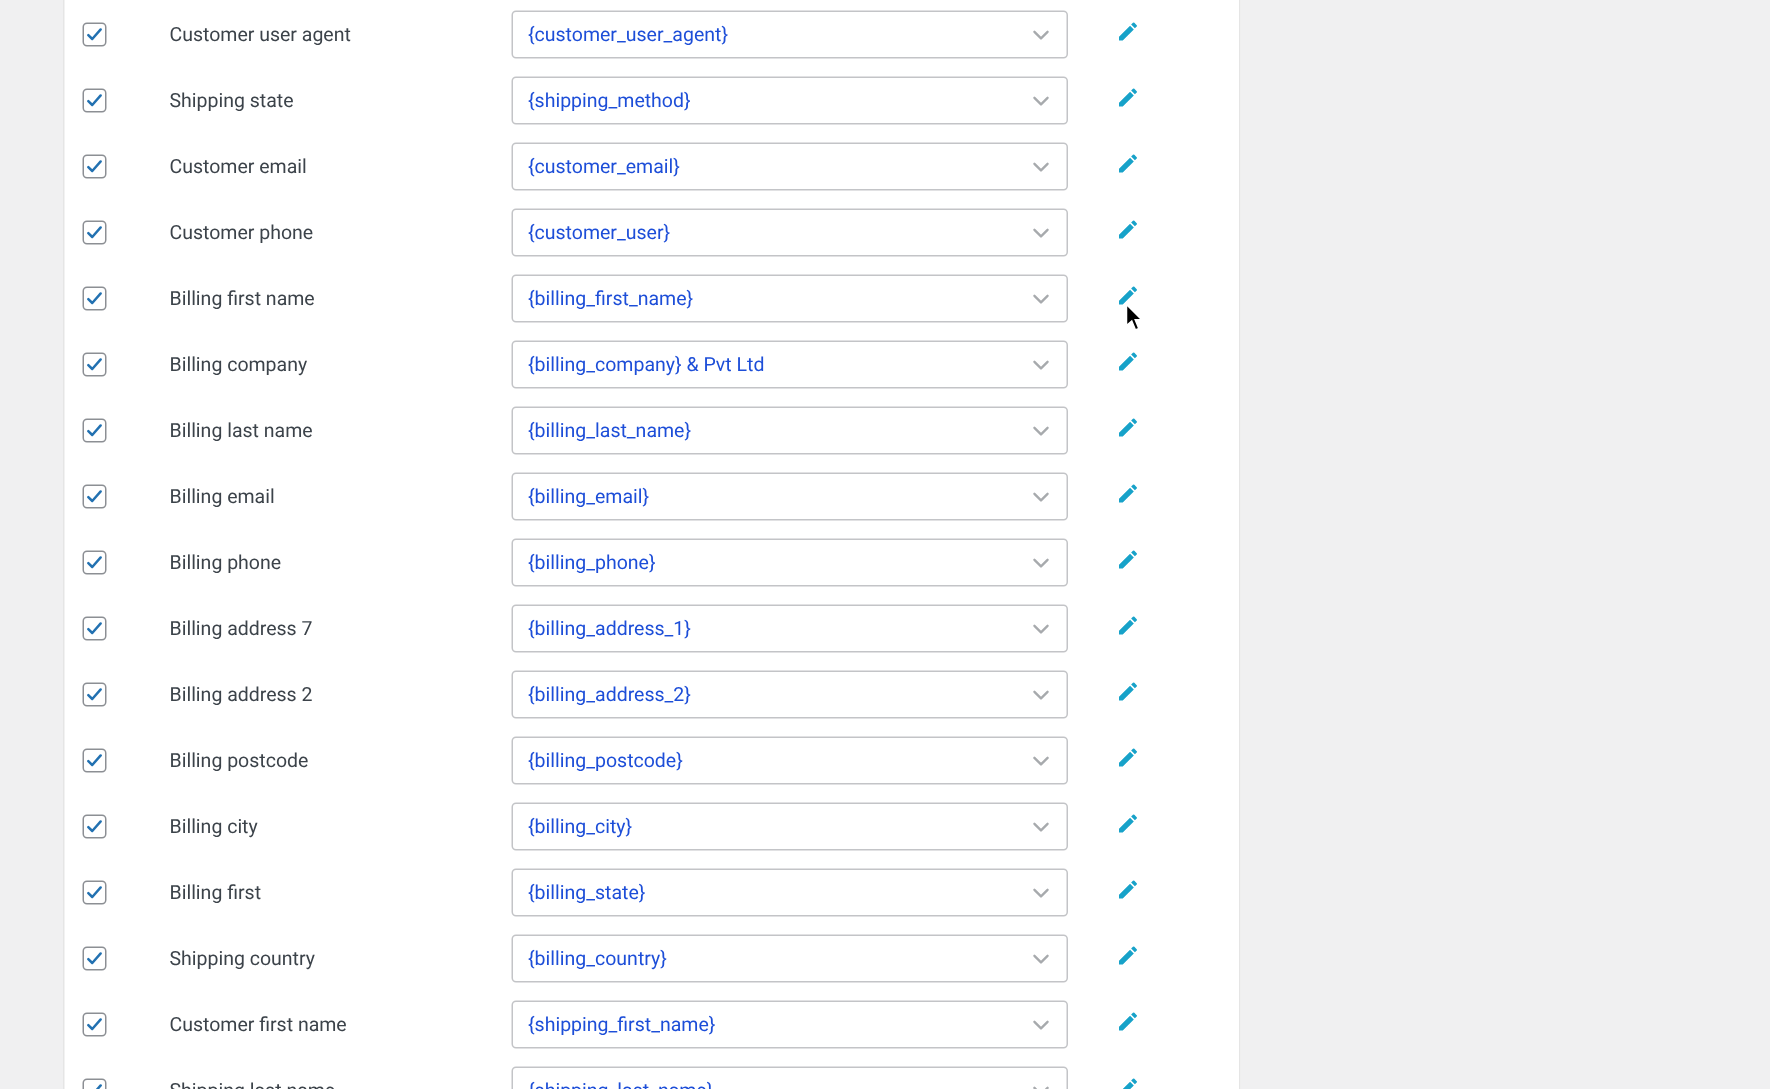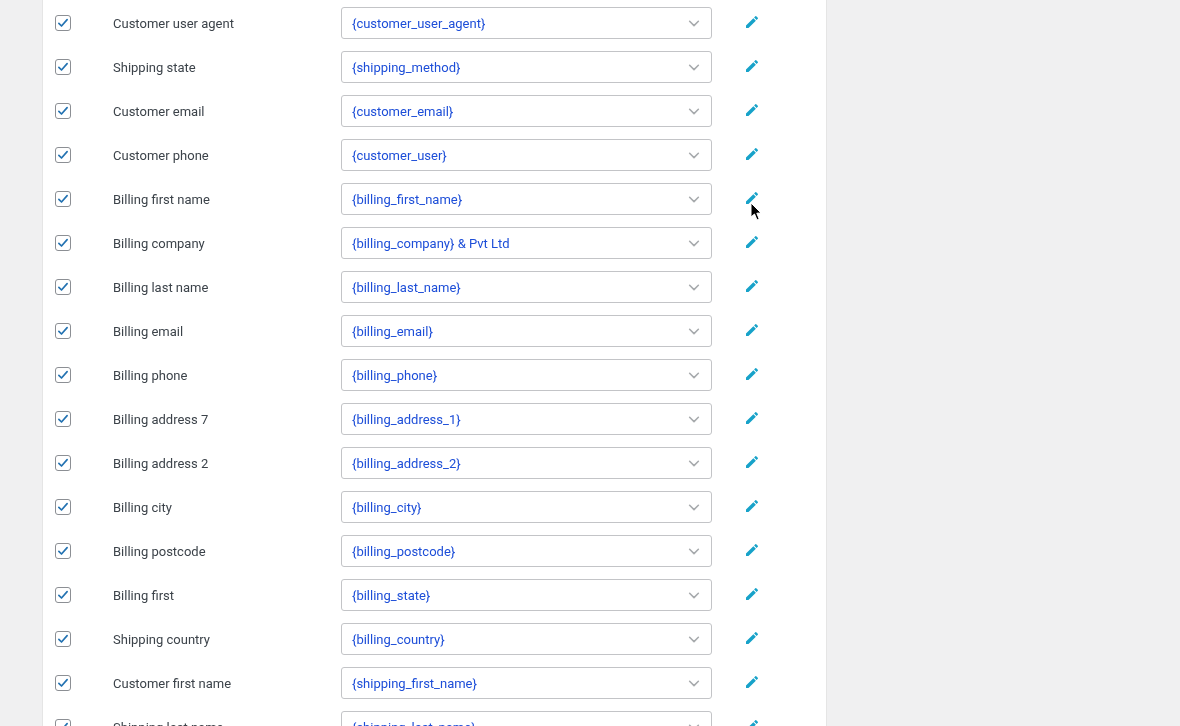--- a/index.html
+++ b/index.html
@@ -422,51 +422,51 @@
           </div>
         </div>
         <div class="row">
           <div class="cb-cell">
             <div class="checkbox">
               <svg viewBox="0 0 16 16">
                 <path d="M2.5 8.5 L6 12 L13.5 3.5" fill="none" stroke="#2271b1" stroke-width="2.2" stroke-linecap="round" stroke-linejoin="round"></path>
               </svg>
             </div>
           </div>
+          <div class="label-cell">Billing postcode</div>
+          <div class="select-cell">
+            <div class="select">
+              <span>{billing_postcode}</span>
+              <span class="chev">
+                <svg viewBox="0 0 16 16">
+                  <path d="M3 6 L8 11 L13 6" fill="none" stroke="currentColor" stroke-width="1.8" stroke-linecap="round" stroke-linejoin="round"></path>
+                </svg>
+              </span>
+            </div>
+          </div>
+          <div class="edit-cell">
+            <div class="edit-btn">
+              <span><svg viewBox="0 0 24 24">
+                  <path d="M3 17.25V21h3.75L17.81 9.94l-3.75-3.75L3 17.25zM20.71 7.04a1 1 0 0 0 0-1.41l-2.34-2.34a1 1 0 0 0-1.41 0l-1.83 1.83 3.75 3.75 1.83-1.83z" fill="currentColor"></path>
+                </svg></span>
+            </div>
+          </div>
+        </div>
+        <div class="row">
+          <div class="cb-cell">
+            <div class="checkbox">
+              <svg viewBox="0 0 16 16">
+                <path d="M2.5 8.5 L6 12 L13.5 3.5" fill="none" stroke="#2271b1" stroke-width="2.2" stroke-linecap="round" stroke-linejoin="round"></path>
+              </svg>
+            </div>
+          </div>
           <div class="label-cell">Billing city</div>
           <div class="select-cell">
             <div class="select">
               <span>{billing_city}</span>
-              <span class="chev">
-                <svg viewBox="0 0 16 16">
-                  <path d="M3 6 L8 11 L13 6" fill="none" stroke="currentColor" stroke-width="1.8" stroke-linecap="round" stroke-linejoin="round"></path>
-                </svg>
-              </span>
-            </div>
-          </div>
-          <div class="edit-cell">
-            <div class="edit-btn">
-              <span><svg viewBox="0 0 24 24">
-                  <path d="M3 17.25V21h3.75L17.81 9.94l-3.75-3.75L3 17.25zM20.71 7.04a1 1 0 0 0 0-1.41l-2.34-2.34a1 1 0 0 0-1.41 0l-1.83 1.83 3.75 3.75 1.83-1.83z" fill="currentColor"></path>
-                </svg></span>
-            </div>
-          </div>
-        </div>
-        <div class="row">
-          <div class="cb-cell">
-            <div class="checkbox">
-              <svg viewBox="0 0 16 16">
-                <path d="M2.5 8.5 L6 12 L13.5 3.5" fill="none" stroke="#2271b1" stroke-width="2.2" stroke-linecap="round" stroke-linejoin="round"></path>
-              </svg>
-            </div>
-          </div>
-          <div class="label-cell">Billing postcode</div>
-          <div class="select-cell">
-            <div class="select">
-              <span>{billing_postcode}</span>
               <span class="chev">
                 <svg viewBox="0 0 16 16">
                   <path d="M3 6 L8 11 L13 6" fill="none" stroke="currentColor" stroke-width="1.8" stroke-linecap="round" stroke-linejoin="round"></path>
                 </svg>
               </span>
             </div>
           </div>
           <div class="edit-cell">
             <div class="edit-btn">
               <span><svg viewBox="0 0 24 24">

